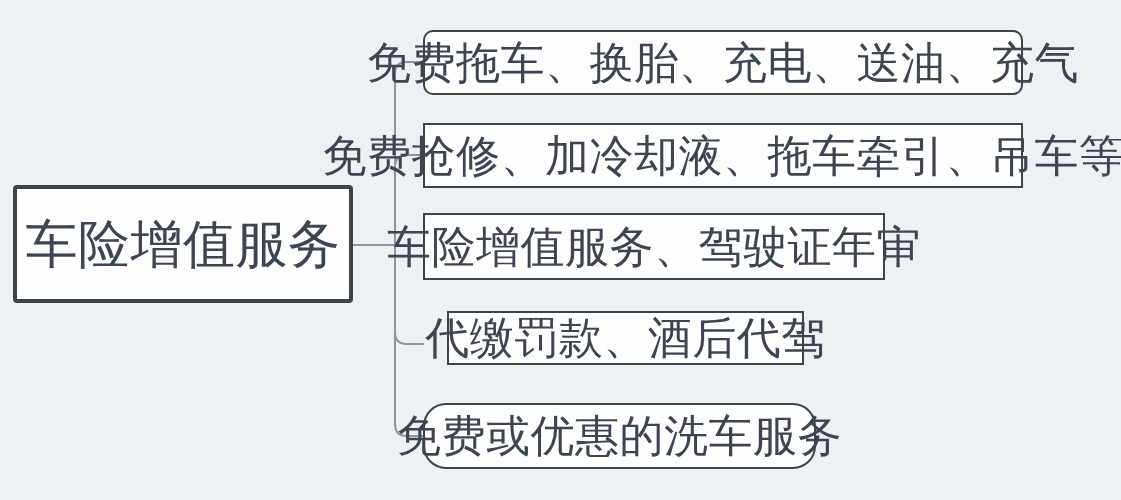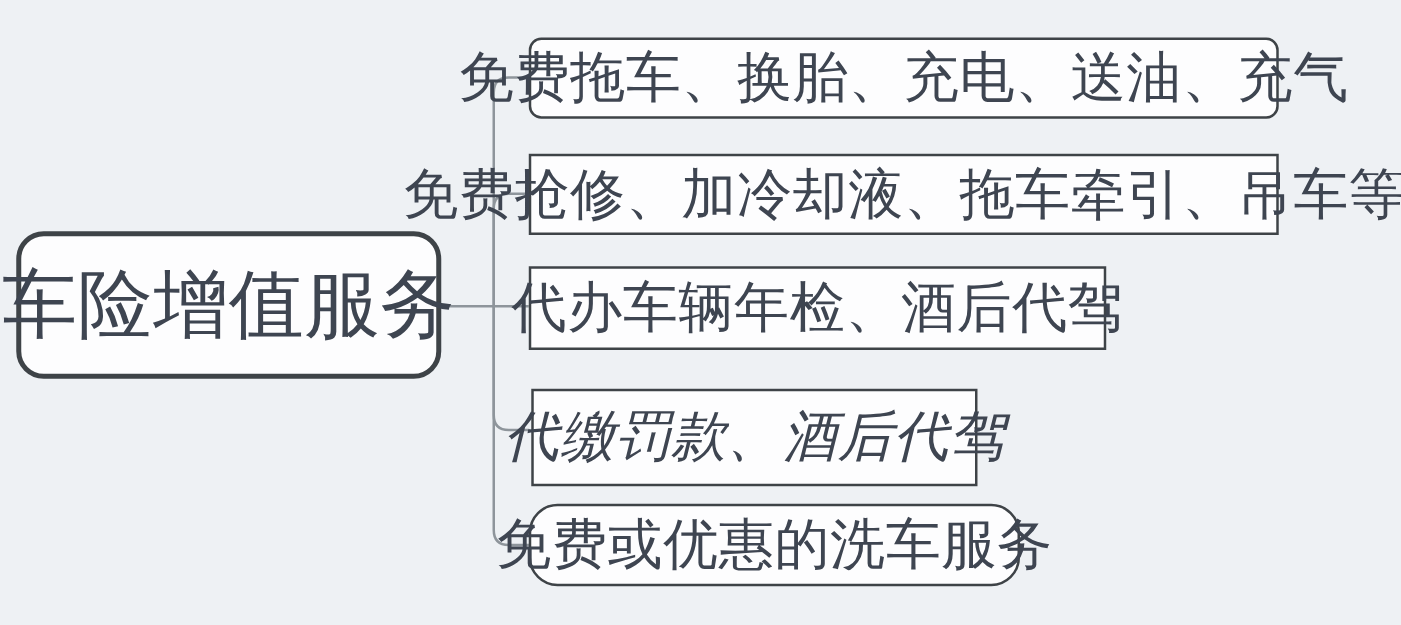--- a/index.html
+++ b/index.html
@@ -43,22 +43,22 @@
     align-items: center;
     justify-content: center;
     white-space: nowrap;
     font-size: 44px;
     line-height: 1;
     letter-spacing: 0.5px;
     cursor: default;
   }
   .node.root {
     border-width: 4px;
-    border-radius: 22px;
-    font-size: 60px;
+    border-radius: 4px;
+    font-size: 52px;
   }
   .node.rounded { border-radius: 10px; }
 </style>
 </head>
 <body>
 
 <div class="canvas">
 
   <svg class="connector-layer" viewBox="0 0 1121 500" xmlns="http://www.w3.org/2000/svg">
     <path d="M 353 245 L 423 245"></path>
@@ -67,19 +67,19 @@
     <path d="M 395 245 L 395 332 Q 395 344 407 344 L 423 344"></path>
     <path d="M 395 245 L 395 424 Q 395 436 407 436 L 423 436"></path>
   </svg>
 
   <div class="node root" style="left:13px; top:185px; width:340px; height:118px;">车险增值服务</div>
 
   <div class="node rounded" style="left:423px; top:30px; width:600px; height:65px;">免费拖车、换胎、充电、送油、充气</div>
 
   <div class="node" style="left:423px; top:123px; width:600px; height:65px;">免费抢修、加冷却液、拖车牵引、吊车等</div>
 
-  <div class="node" style="left:423px; top:213px; width:462px; height:67px;">代办车辆年检、酒后代驾</div>
+  <div class="node" style="left:423px; top:213px; width:462px; height:67px;">车险增值服务、驾驶证年审</div>
 
-  <div class="node" style="left:425px; top:311px; width:357px; height:78px;font-style:italic;">代缴罚款、酒后代驾</div>
+  <div class="node" style="left:447px; top:311px; width:357px; height:54px;">代缴罚款、酒后代驾</div>
 
   <div class="node" style="left:423px; top:403px; width:393px; height:66px;border-radius:23px;">免费或优惠的洗车服务</div>
 
 </div>
 
 </body></html>

